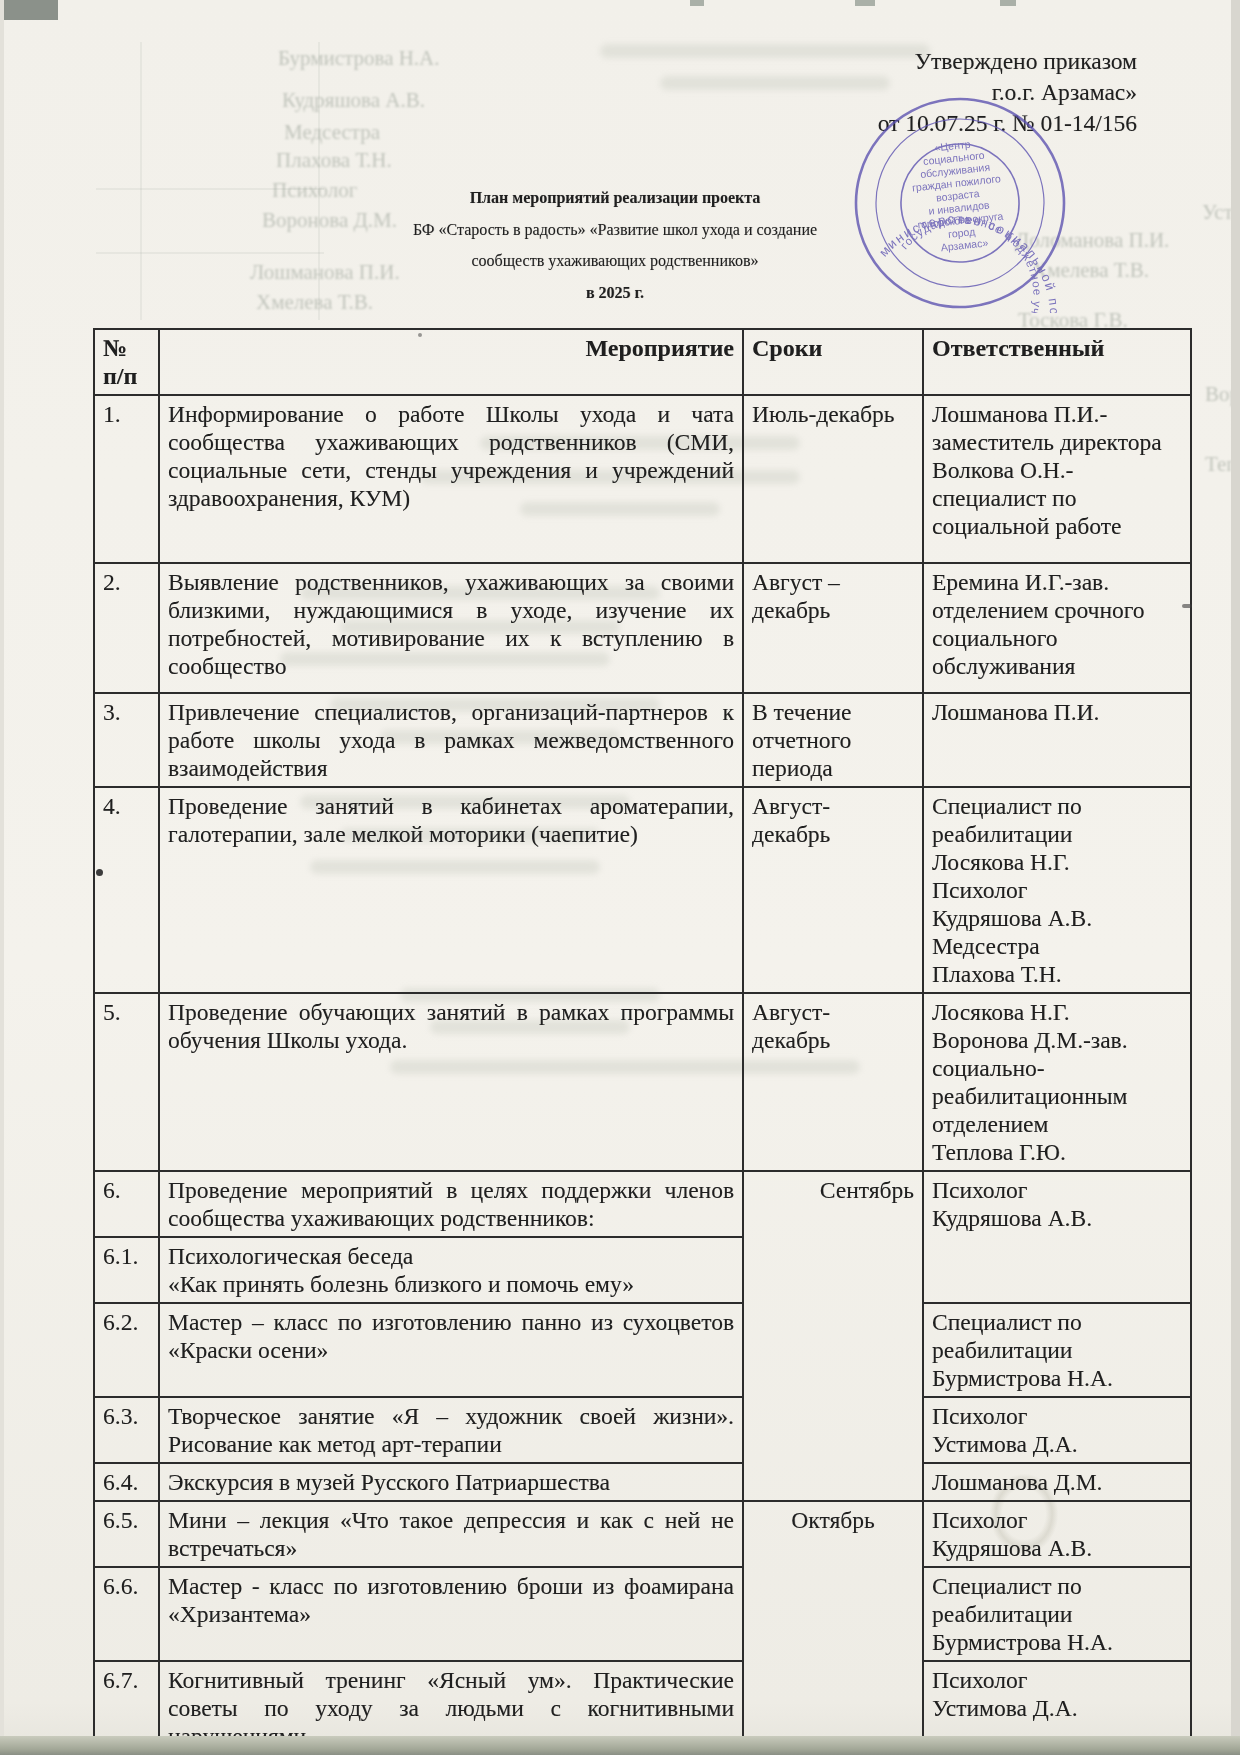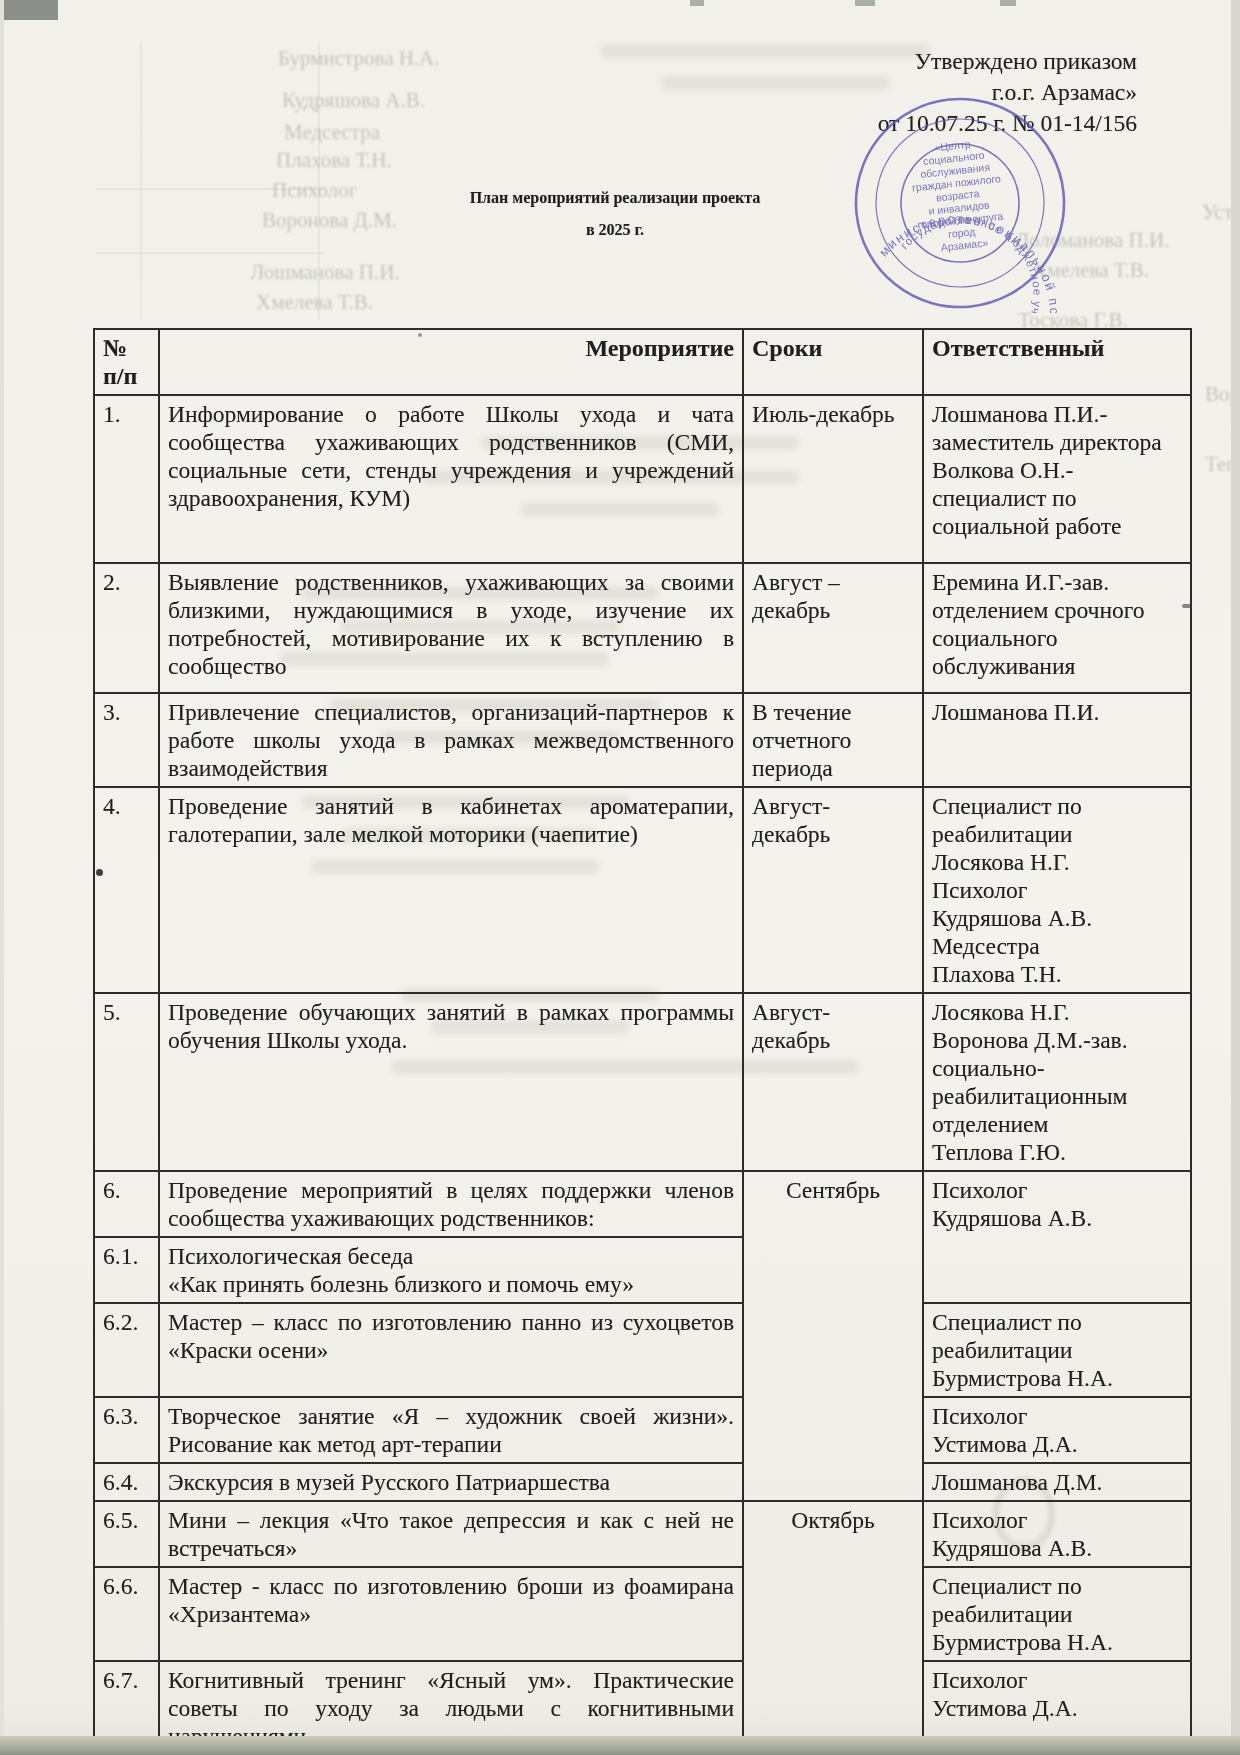--- a/index.html
+++ b/index.html
@@ -36,21 +36,21 @@
     font-size:23.5px;}
   table.plan td,table.plan th{border:2px solid #2c2c2c;vertical-align:top;padding:4px 8px;line-height:28px;
     text-shadow:.3px .3px .6px rgba(20,20,20,.3);}
   th{font-weight:bold;font-size:24px;text-align:left;}
   th.h-act{text-align:right;}
   th.h-num{white-space:pre-line;padding-left:9px;line-height:29px;}
   td.num{padding-left:9px;}
   td.act{text-align:justify;text-align-last:left;padding:5px 10px 5px 12px;}
   td.act-ml{white-space:pre-line;text-align:left;padding:5px 10px 5px 12px;margin-top:44px;}
   td.per{padding-left:12px;white-space:pre-line;}
-  td.per-sep{vertical-align:top;text-align:center;padding-top:86px;white-space:normal;}
+  td.per-sep{vertical-align:top;text-align:right;padding-top:86px;white-space:normal;}
   td.per-oct{vertical-align:middle;text-align:center;white-space:normal;}
   td.resp{padding-left:11px;padding-right:3px;white-space:pre-line;}
   td.resp-low{vertical-align:bottom;padding-bottom:6px;}
 </style>
 </head>
 <body>
 
 <div class="page">
 
   <div class="bleedline" style="left:140px;top:42px;width:2px;height:278px;"></div>
@@ -93,20 +93,22 @@
   <div class="ghost-ring" style="left:985px;top:1468px;"></div>
 
   <div class="approval">
     <div>Утверждено приказом</div>
     <div>г.о.г. Арзамас»</div>
     <div>от 10.07.25 г. № 01-14/156</div>
   </div>
 
   <div class="title">
     <div class="b">План мероприятий реализации проекта</div>
+    <div>БФ «Старость в радость» «Развитие школ ухода и создание</div>
+    <div>сообществ ухаживающих родственников»</div>
     <div class="b">в 2025 г.</div>
   </div>
 
   <svg class="stamp" viewBox="0 0 220 220">
     <g transform="rotate(-6 110 110)">
       <circle cx="110" cy="110" r="104" fill="none" stroke="#5b51b0" stroke-width="2.6"></circle>
       <circle cx="110" cy="110" r="84" fill="none" stroke="#5b51b0" stroke-width="1.2"></circle>
       <circle cx="110" cy="110" r="59" fill="none" stroke="#5b51b0" stroke-width="1.6"></circle>
       <defs>
         <path id="ringOuter" d="M 29.5 156.5 A 93 93 0 1 1 29.4 156.6"></path>

